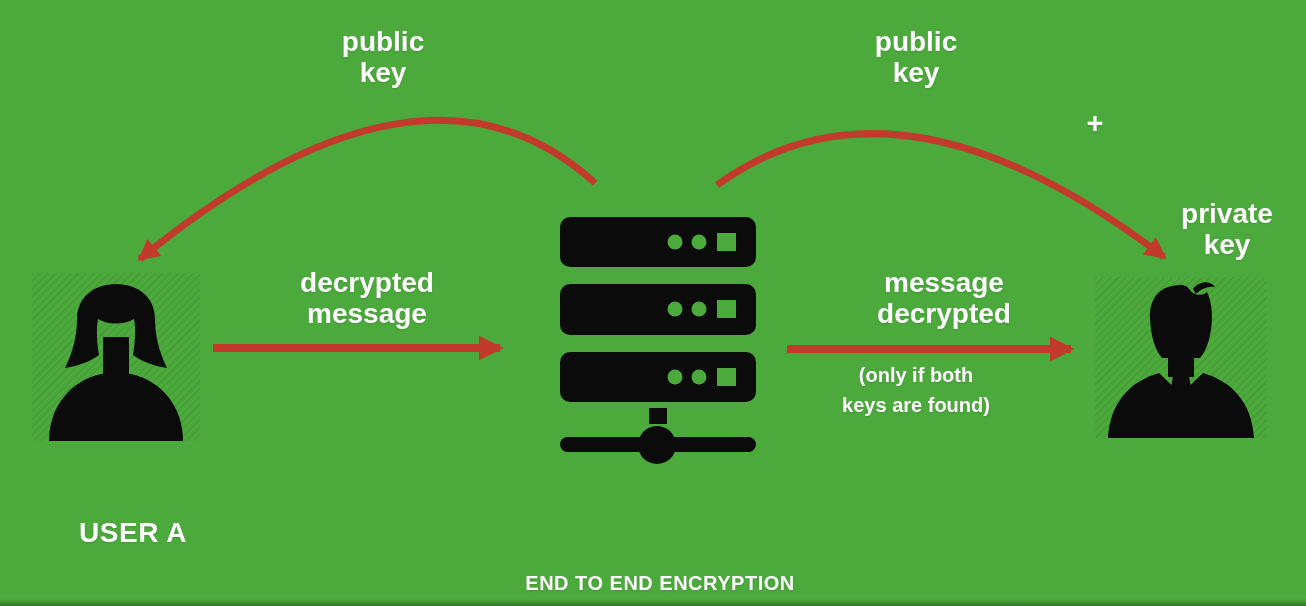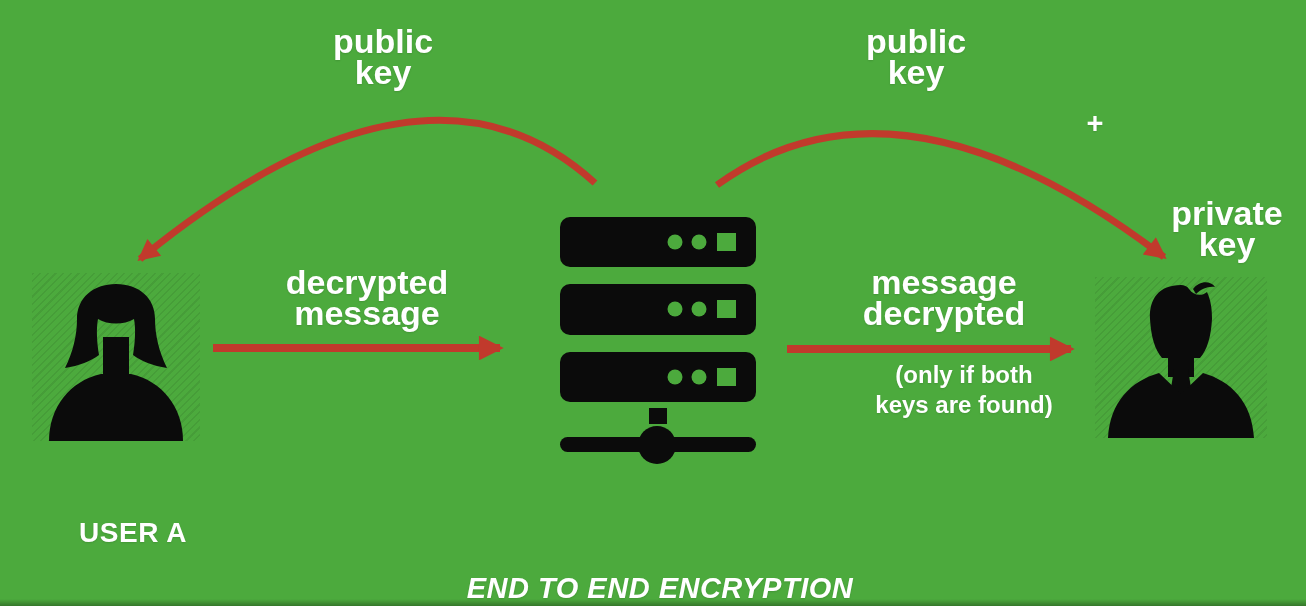--- a/index.html
+++ b/index.html
@@ -13,36 +13,35 @@
     position:relative;
     width:1306px;height:606px;
     background:var(--bg);
     overflow:hidden;
     font-family:"Liberation Sans","DejaVu Sans",sans-serif;
     font-weight:bold;
   }
   .lbl{
     position:absolute;
     color:var(--text);
-    font-size:34px;
+    font-size:28px;
     line-height:31px;
     text-align:center;
     white-space:pre-line;
     transform:translateX(-50%);
     text-shadow:0 1px 2px rgba(0,0,0,0.12);
   }
   .node-lbl{font-size:28px;letter-spacing:0.5px;margin-top:20px;}
   .title{
     position:absolute;
     color:var(--text);
-    font-size:29px;
+    font-size:20px;
     letter-spacing:0.5px;
     transform:translateX(-50%);
     text-shadow:0 1px 2px rgba(0,0,0,0.12);
-    font-style:italic;
   }
   .hatch{
     position:absolute;
     background:repeating-linear-gradient(135deg,
       rgba(0,0,0,0.075) 0px, rgba(0,0,0,0.075) 1.6px,
       rgba(0,0,0,0) 1.6px, rgba(0,0,0,0) 5.4px);
   }
   .hatch svg{position:absolute;left:0;top:0;width:100%;height:100%;color:var(--icon);}
   .arrows{position:absolute;left:0;top:0;}
   .arrows path.flow{stroke:var(--arrow);stroke-width:7;fill:none;}
@@ -127,19 +126,19 @@
 key</div>
   <div class="lbl" style="left:916px;top:26px;">public
 key</div>
   <div class="lbl" style="left:1095px;top:108px;font-size:29px;">+</div>
   <div class="lbl" style="left:1227px;top:198px;text-align:center;">private
 key</div>
   <div class="lbl" style="left:367px;top:267px;">decrypted
 message</div>
   <div class="lbl" style="left:944px;top:267px;">message
 decrypted</div>
-  <div class="lbl" style="left:964px;top:360px;font-size:24px;line-height:30px;">(only if both
+  <div class="lbl" style="left:916px;top:360px;font-size:20px;line-height:30px;">(only if both
 keys are found)</div>
 
   <div class="title" style="left:660px;top:572px;">END TO END ENCRYPTION</div>
 
   <div class="bottom-shade"></div>
 </div>
 
 </body></html>

